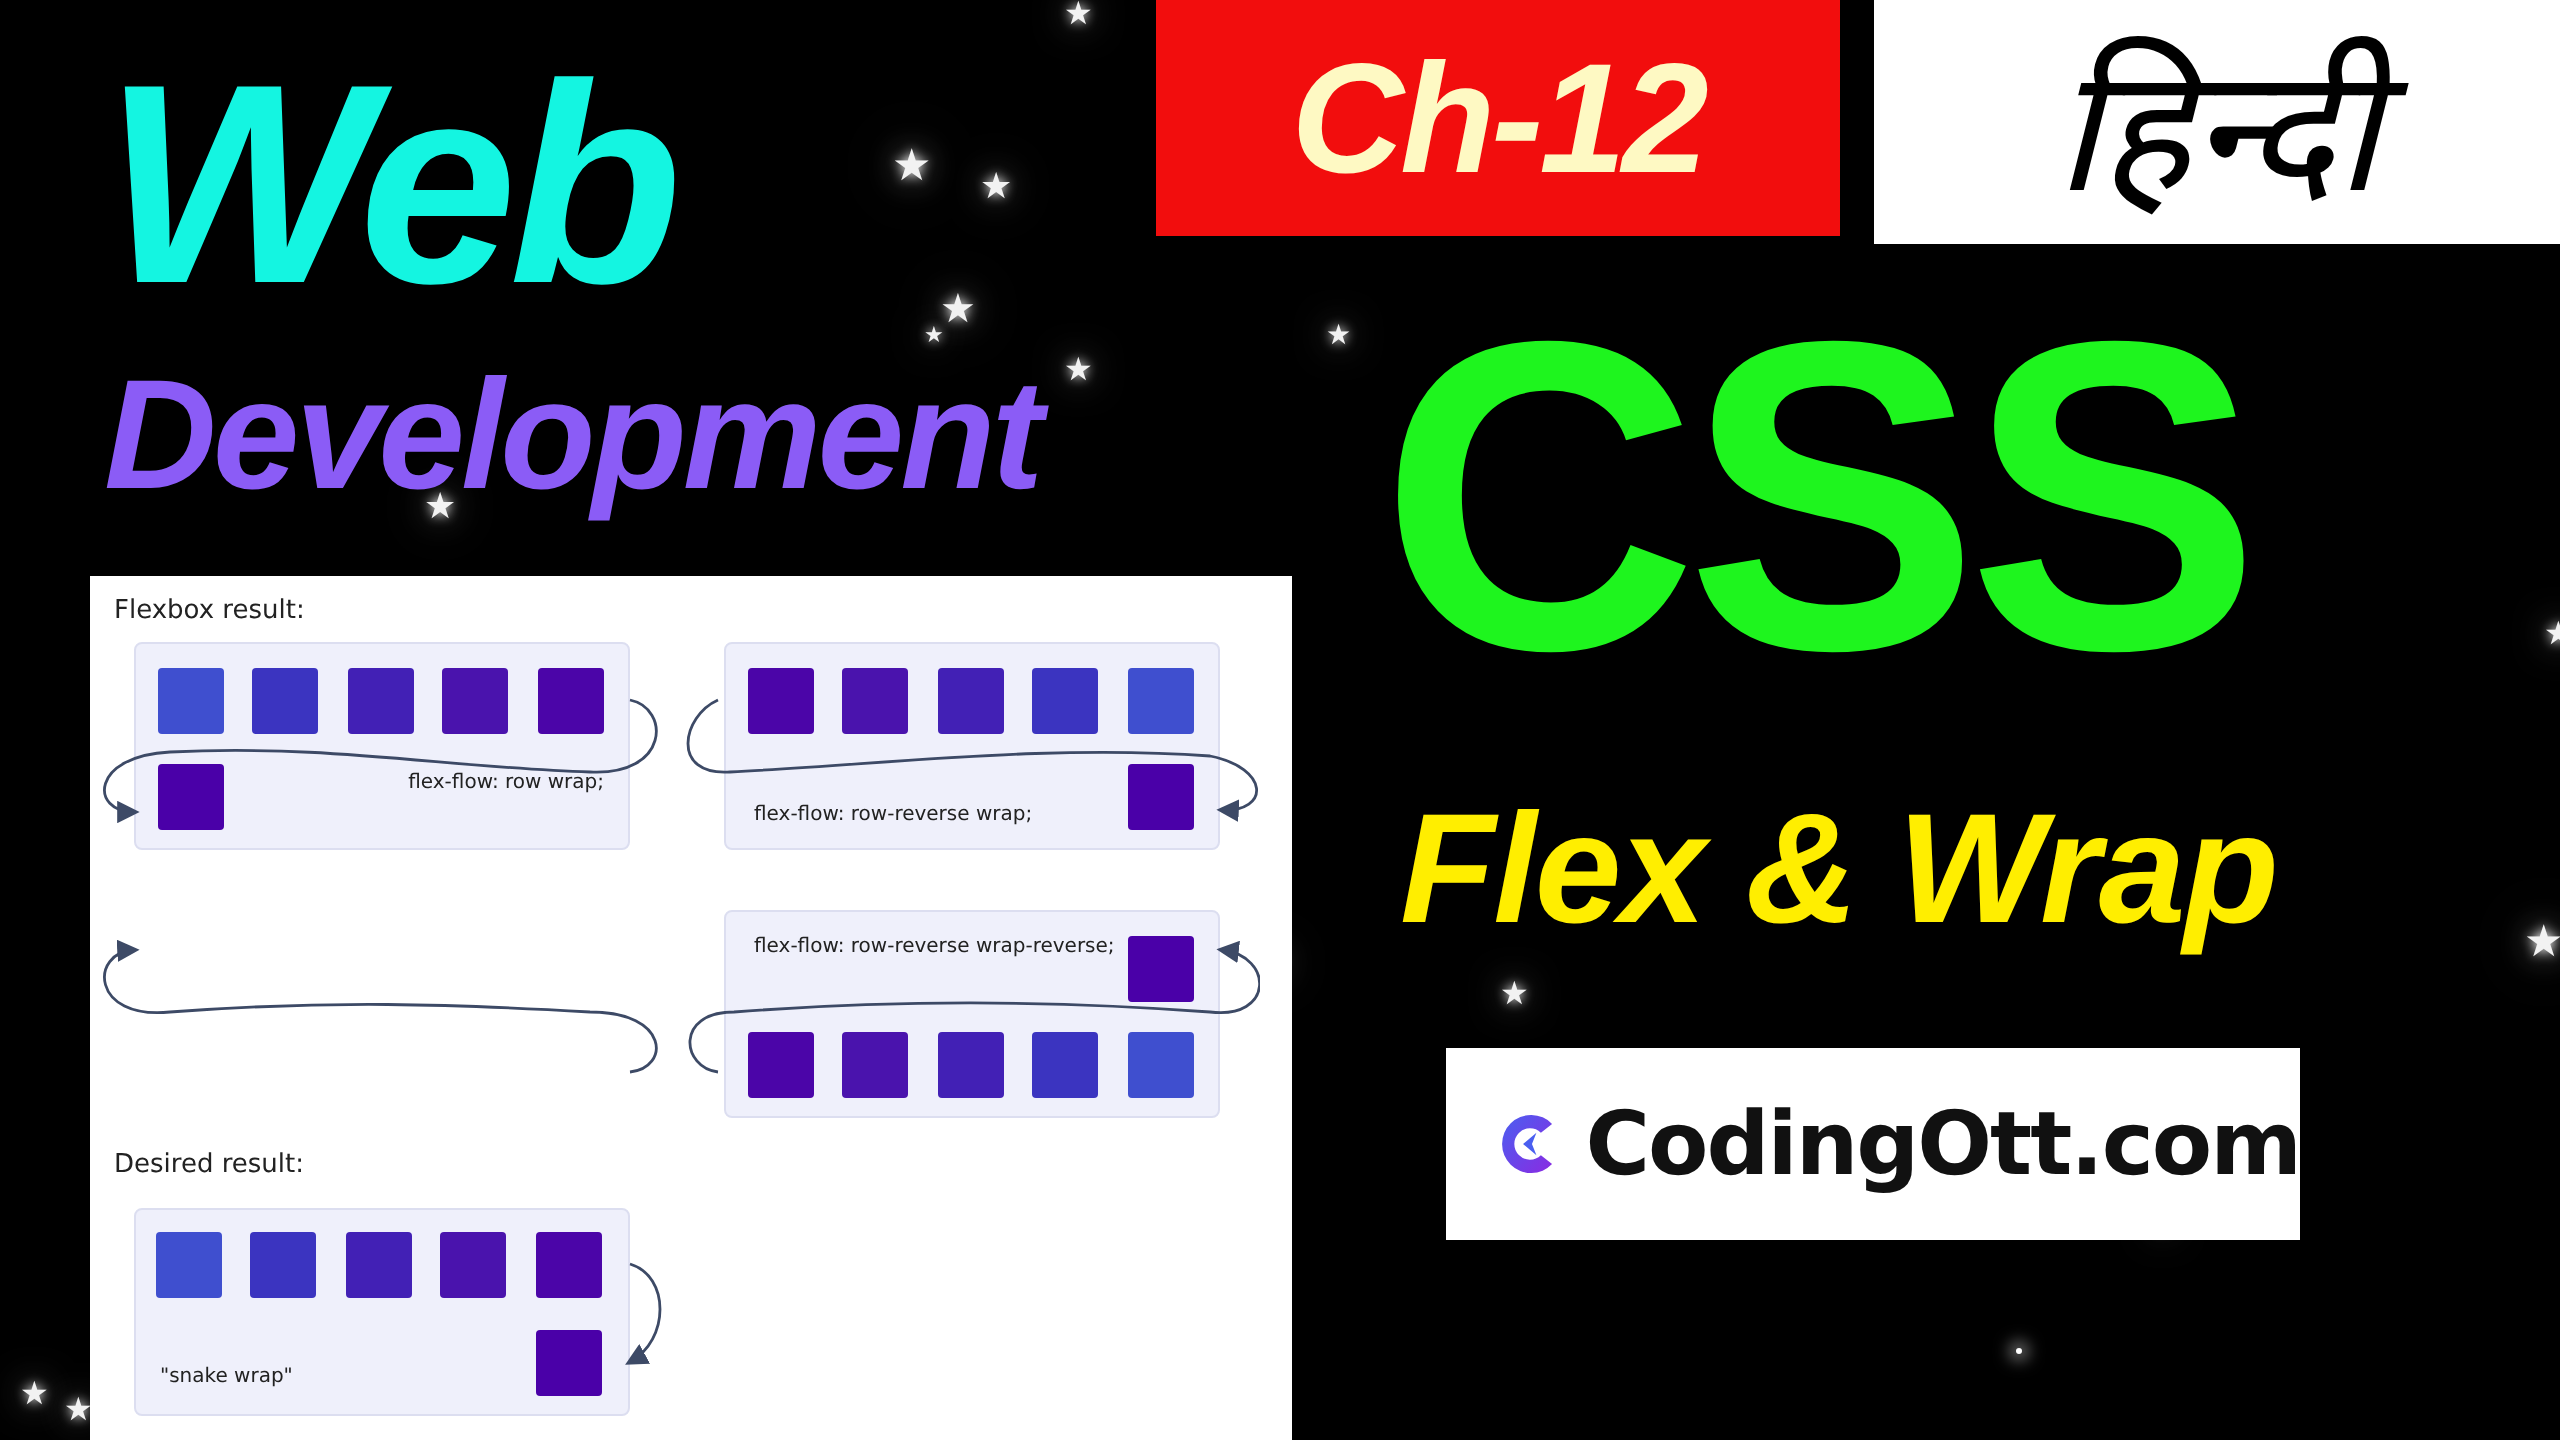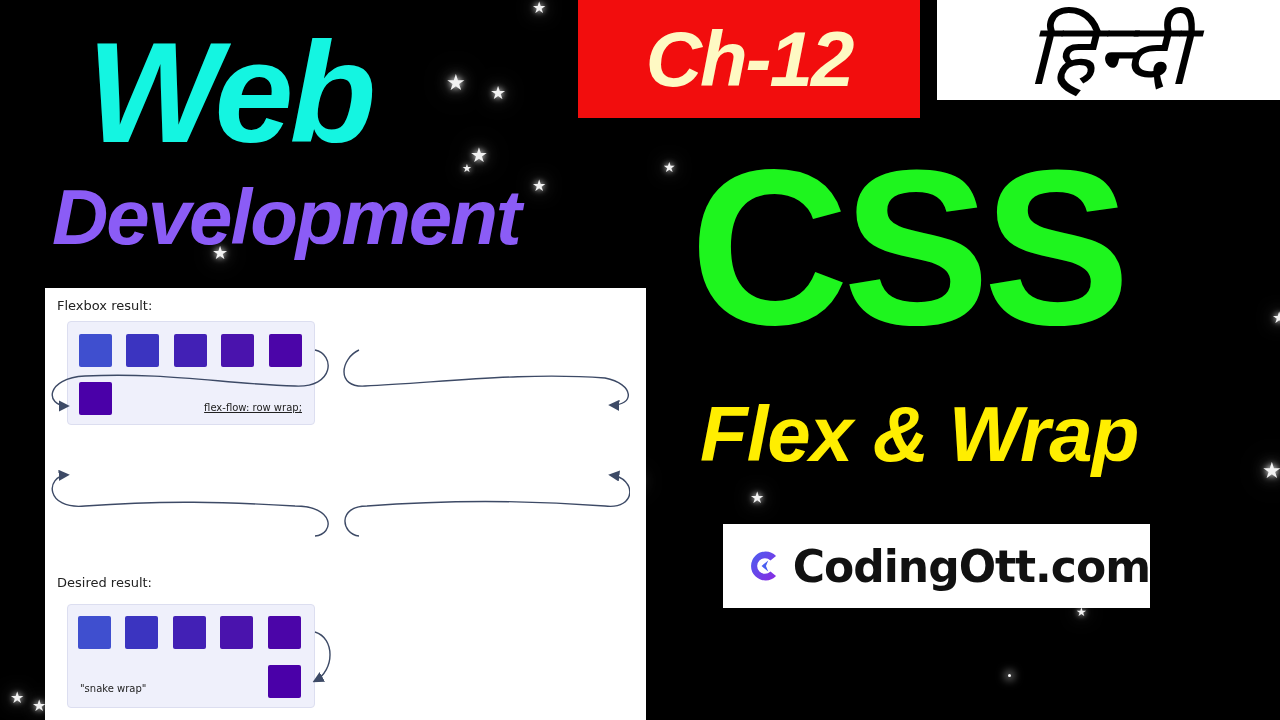--- a/index.html
+++ b/index.html
@@ -14,52 +14,51 @@
   }
   .dot {
     position: absolute; width: 3px; height: 3px; border-radius: 50%; background: #fff;
     box-shadow: 0 0 8px 3px rgba(255,255,255,0.5);
   }
   .title-web {
     position: absolute; left: 52px; top: 22px;
     color: #14f5e1; font-weight: 900; font-style: italic;
     font-size: 142px; letter-spacing: -4px; line-height: 1;
     font-family: "Liberation Sans", sans-serif;
-    margin-left: 35px;
   }
   .title-dev {
     position: absolute; left: 52px; top: 178px;
     color: #8b5cf6; font-weight: 700; font-style: italic;
     font-size: 78px; letter-spacing: -2px; line-height: 1;
   }
   .chapter-badge {
     position: absolute; left: 578px; top: 0; width: 342px; height: 118px;
     background: #f20d0d; display: flex; align-items: center; justify-content: center;
   }
   .chapter-badge span {
     color: #fef9c3; font-weight: 900; font-style: italic; font-size: 78px; letter-spacing: -2px;
   }
   .hindi-badge {
-    position: absolute; left: 937px; top: 0; width: 343px; height: 100px;
+    position: absolute; left: 937px; top: 0; width: 343px; height: 122px;
     background: #fff; display: flex; align-items: center; justify-content: center;
   }
   .hindi-badge span {
     color: #000; font-size: 86px; font-family: "DejaVu Serif", serif; font-style: italic;
   }
   .title-css {
     position: absolute; left: 690px; top: 138px;
     color: #1ef51e; font-weight: 900; font-size: 220px; letter-spacing: -6px; line-height: 1;
   }
   .title-flex {
     position: absolute; left: 700px; top: 395px;
     color: #ffee00; font-weight: 900; font-style: italic; font-size: 78px; line-height: 1;
     letter-spacing: -1px;
   }
   .brand {
-    position: absolute; left: 723px; top: 524px; width: 427px; height: 84px;
+    position: absolute; left: 723px; top: 524px; width: 427px; height: 96px;
     background: #fff; display: flex; align-items: center; padding-left: 24px; box-sizing: border-box; text-align: center;
   }
   .brand-logo { width: 62px; height: 62px; margin-right: 10px; }
   .brand-text { font-size: 44px; font-weight: 700; color: #111; font-family: "DejaVu Sans", sans-serif; letter-spacing: -1px; }
 
   .panel {
     position: absolute; left: 45px; top: 288px; width: 601px; height: 432px;
     background: #fff;
   }
   .panel-heading {
@@ -126,25 +125,43 @@
 <div class="panel">
   <div class="panel-heading" style="left:12px;top:10px;">Flexbox result:</div>
 
   <div class="demo" style="left:22px;top:33px;width:246px;height:102px;">
     <div class="box" style="left:11px;top:12px;background:#3f4fcf;"></div>
     <div class="box" style="left:58px;top:12px;background:#3b34c0;"></div>
     <div class="box" style="left:106px;top:12px;background:#4220b5;"></div>
     <div class="box" style="left:153px;top:12px;background:#4a13ad;"></div>
     <div class="box" style="left:201px;top:12px;background:#4b05a8;"></div>
     <div class="box" style="left:11px;top:60px;background:#4a00a8;"></div>
-    <div class="demo-label" style="right:12px;top:80px;text-decoration:underline;">flex-flow: row wrap;</div>
+    <div class="demo-label" style="right:12px;top:64px;">flex-flow: row wrap;</div>
+  </div>
+
+  <div class="demo" style="left:317px;top:33px;width:246px;height:102px;">
+    <div class="box" style="left:11px;top:12px;background:#4b05a8;"></div>
+    <div class="box" style="left:58px;top:12px;background:#4a13ad;"></div>
+    <div class="box" style="left:106px;top:12px;background:#4220b5;"></div>
+    <div class="box" style="left:153px;top:12px;background:#3b34c0;"></div>
+    <div class="box" style="left:201px;top:12px;background:#3f4fcf;"></div>
+    <div class="box" style="left:201px;top:60px;background:#4a00a8;"></div>
+    <div class="demo-label" style="left:14px;top:80px;">flex-flow: row-reverse wrap;</div>
   </div>
 
 
-
+  <div class="demo" style="left:317px;top:167px;width:246px;height:102px;">
+    <div class="box" style="left:201px;top:12px;background:#4a00a8;"></div>
+    <div class="box" style="left:11px;top:60px;background:#4b05a8;"></div>
+    <div class="box" style="left:58px;top:60px;background:#4a13ad;"></div>
+    <div class="box" style="left:106px;top:60px;background:#4220b5;"></div>
+    <div class="box" style="left:153px;top:60px;background:#3b34c0;"></div>
+    <div class="box" style="left:201px;top:60px;background:#3f4fcf;"></div>
+    <div class="demo-label" style="left:14px;top:12px;">flex-flow: row-reverse wrap-reverse;</div>
+  </div>
 
   <div class="panel-heading" style="left:12px;top:287px;">Desired result:</div>
 
   <div class="demo" style="left:22px;top:316px;width:246px;height:102px;">
     <div class="box" style="left:10px;top:11px;background:#3f4fcf;"></div>
     <div class="box" style="left:57px;top:11px;background:#3b34c0;"></div>
     <div class="box" style="left:105px;top:11px;background:#4220b5;"></div>
     <div class="box" style="left:152px;top:11px;background:#4a13ad;"></div>
     <div class="box" style="left:200px;top:11px;background:#4b05a8;"></div>
     <div class="box" style="left:200px;top:60px;background:#4a00a8;"></div>

